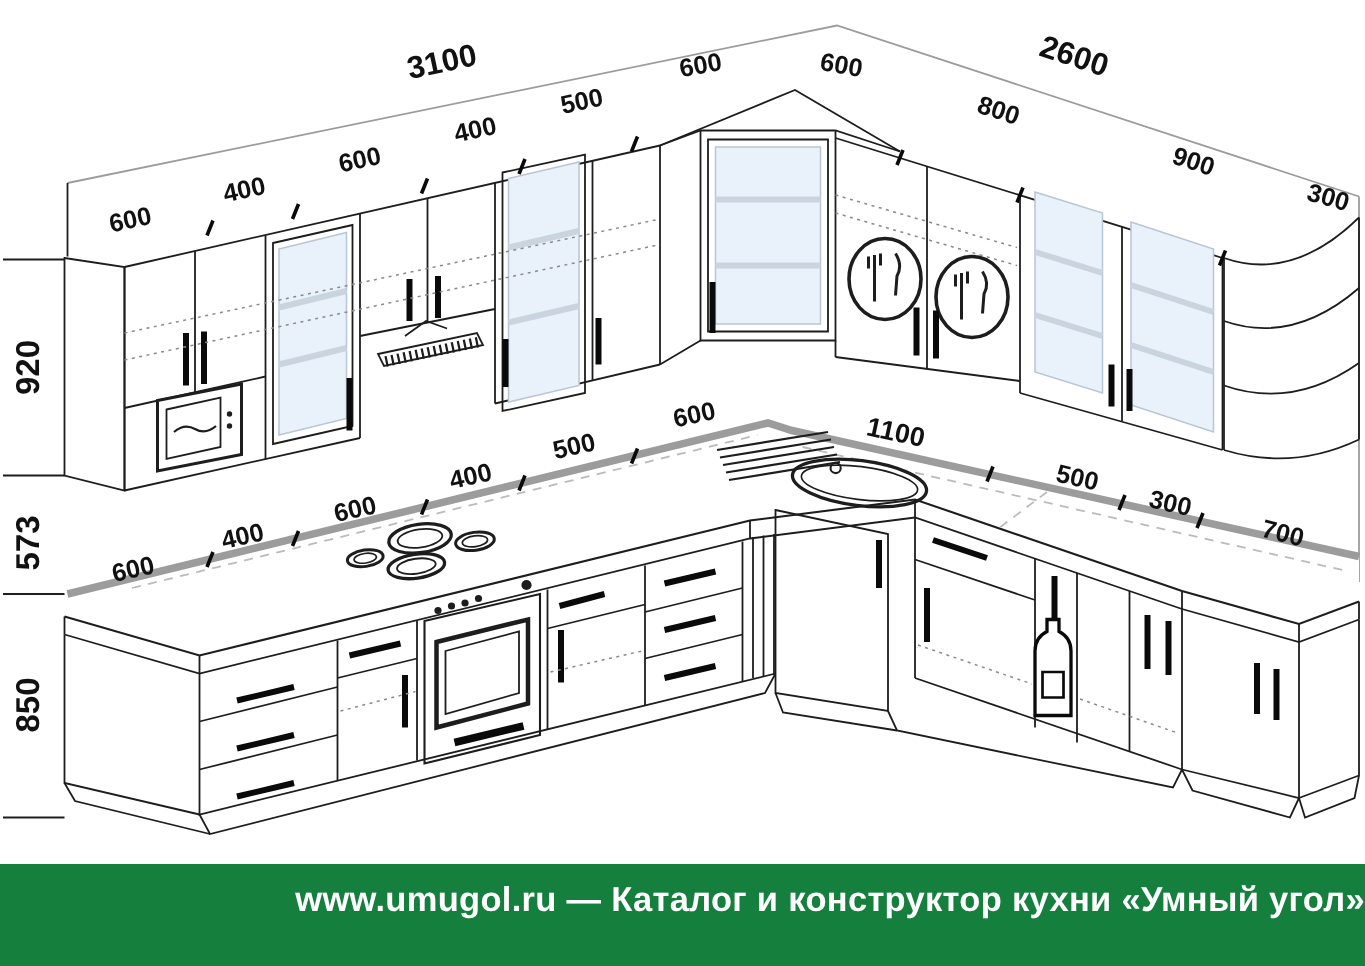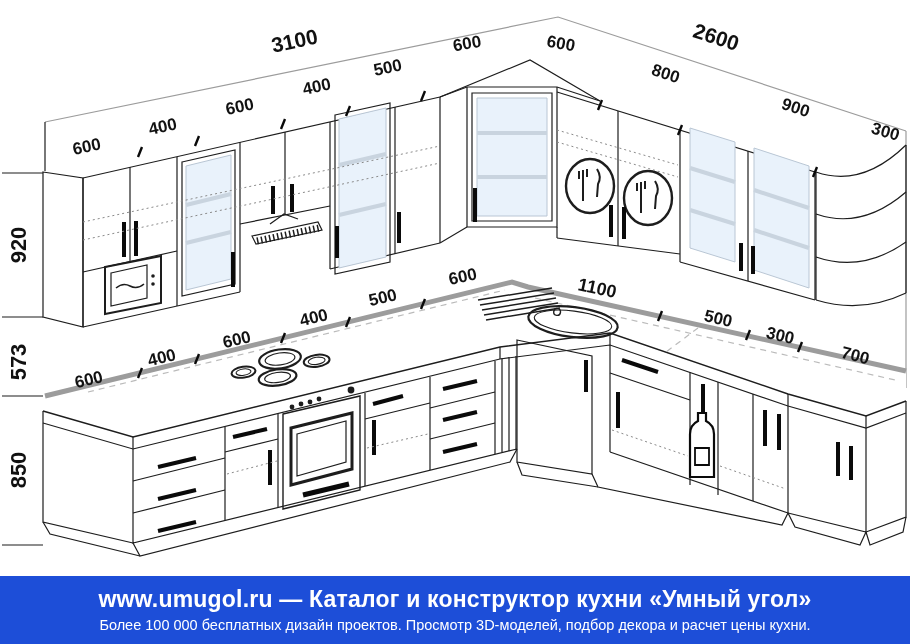--- a/index.html
+++ b/index.html
@@ -1,21 +1,21 @@
 <!DOCTYPE html>
 <html><head>
 <meta charset="utf-8">
 <style>
   html,body{margin:0;padding:0;background:#fff;}
   .stage{position:relative;width:910px;height:644px;background:#fff;overflow:hidden;
          font-family:"Liberation Sans",sans-serif;}
   .stage svg{position:absolute;top:0;left:0;}
   .dim{font-family:"Liberation Sans",sans-serif;font-weight:bold;fill:#111;}
   .footer{position:absolute;left:0;top:576px;width:910px;height:68px;
-          background:#1d4ed8;color:#fff;text-align:center;}
+          background:#15803d;color:#fff;text-align:right;}
   .footer-line1{font-size:23px;font-weight:bold;margin-top:10px;letter-spacing:.2px;}
   .footer-line2{font-size:14.5px;margin-top:4px;}
   .ln{stroke:#1d1d1d;stroke-width:1.2;fill:none;}
   .lnthin{stroke:#9c9c9c;stroke-width:1.2;fill:none;}
   .gray{stroke:#9c9c9c;stroke-width:5;fill:none;}
   .dash{stroke:#bbbbbb;stroke-width:1.2;fill:none;stroke-dasharray:6 5;}
   .dot{stroke:#8a8a8a;stroke-width:1;fill:none;stroke-dasharray:2 3;}
   .hd{stroke:#0a0a0a;stroke-width:4;fill:none;}
   .glass{fill:#e9f2fb;stroke:#b9c6d4;stroke-width:1;}
   .band{stroke:#c9d4df;stroke-width:4;fill:none;}
@@ -308,16 +308,15 @@
     <text class="dim" x="854" y="361" font-size="17" text-anchor="middle" transform="rotate(14 854 361)">700</text>
 
     <text class="dim" x="26" y="245" font-size="22" text-anchor="middle" transform="rotate(-90 26 245)">920</text>
     <text class="dim" x="26" y="362" font-size="22" text-anchor="middle" transform="rotate(-90 26 362)">573</text>
     <text class="dim" x="26" y="470" font-size="22" text-anchor="middle" transform="rotate(-90 26 470)">850</text>
   </g>
 </svg>
 
 <div class="footer">
   <div class="footer-line1">www.umugol.ru — Каталог и конструктор кухни «Умный угол»</div>
-  <div class="footer-line2">Более 100 000 бесплатных дизайн проектов. Просмотр 3D-моделей, подбор декора и расчет цены кухни.</div>
 </div>
 
 </div>
 
 </body></html>

